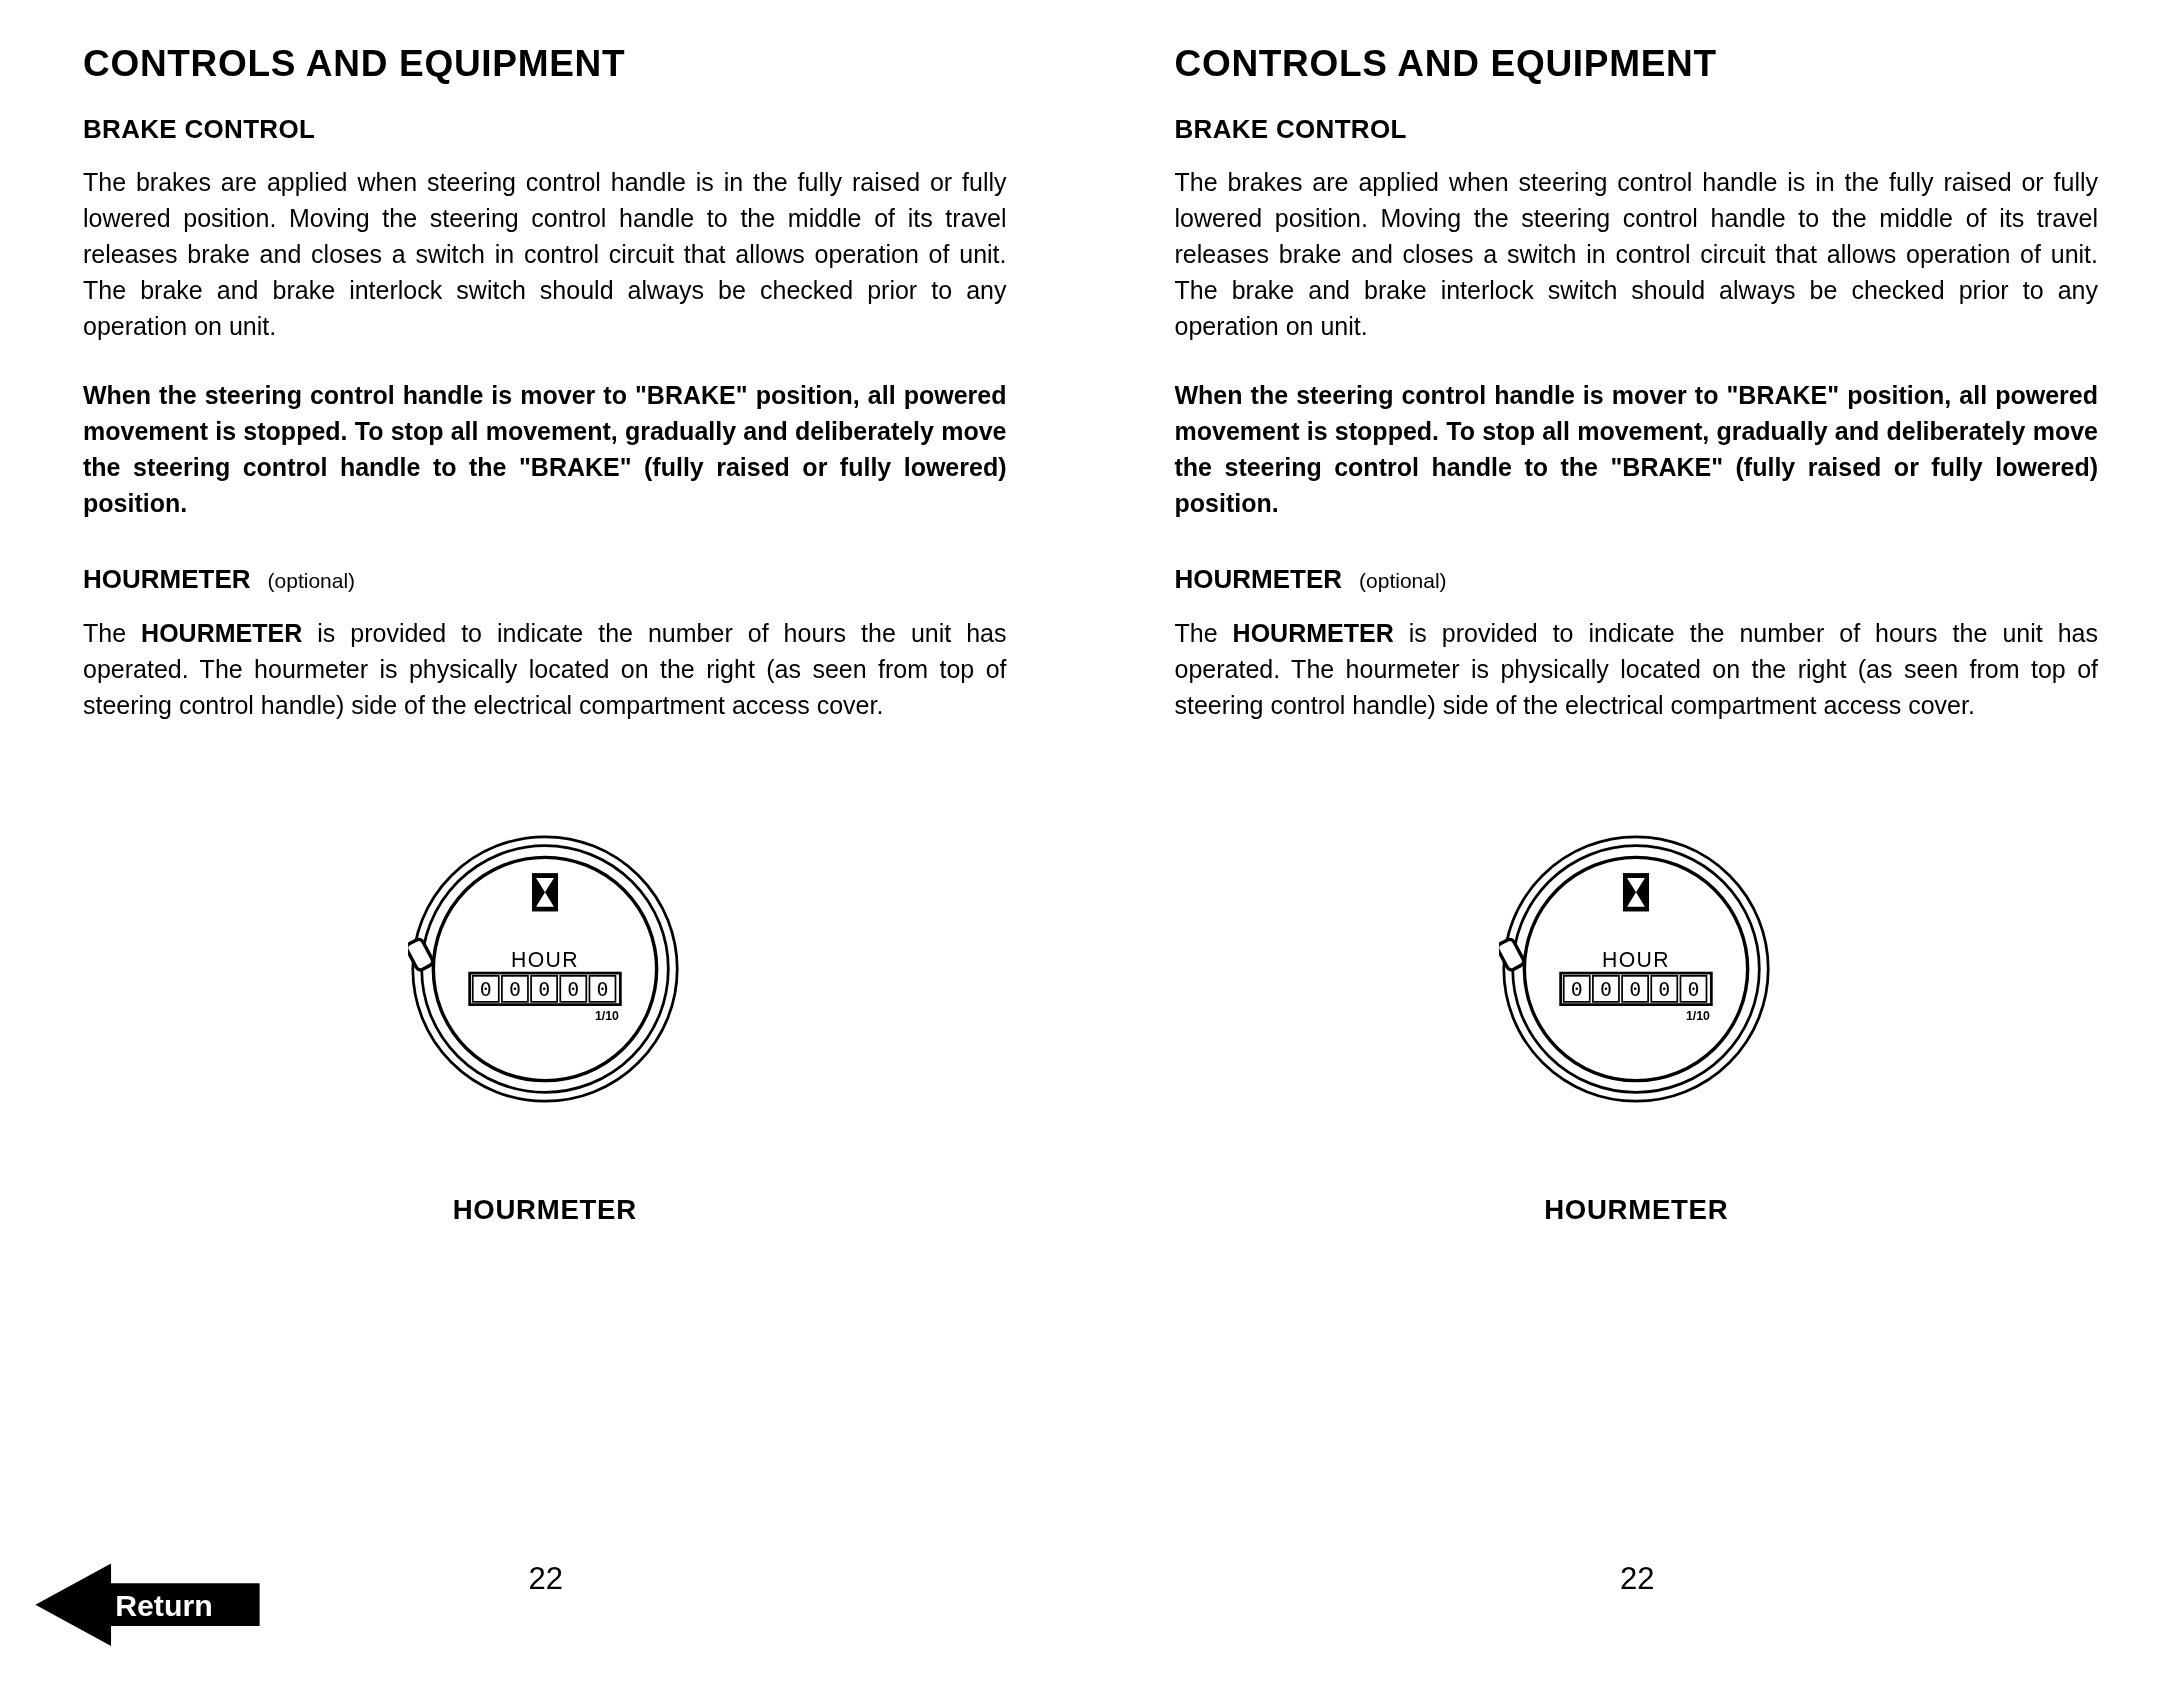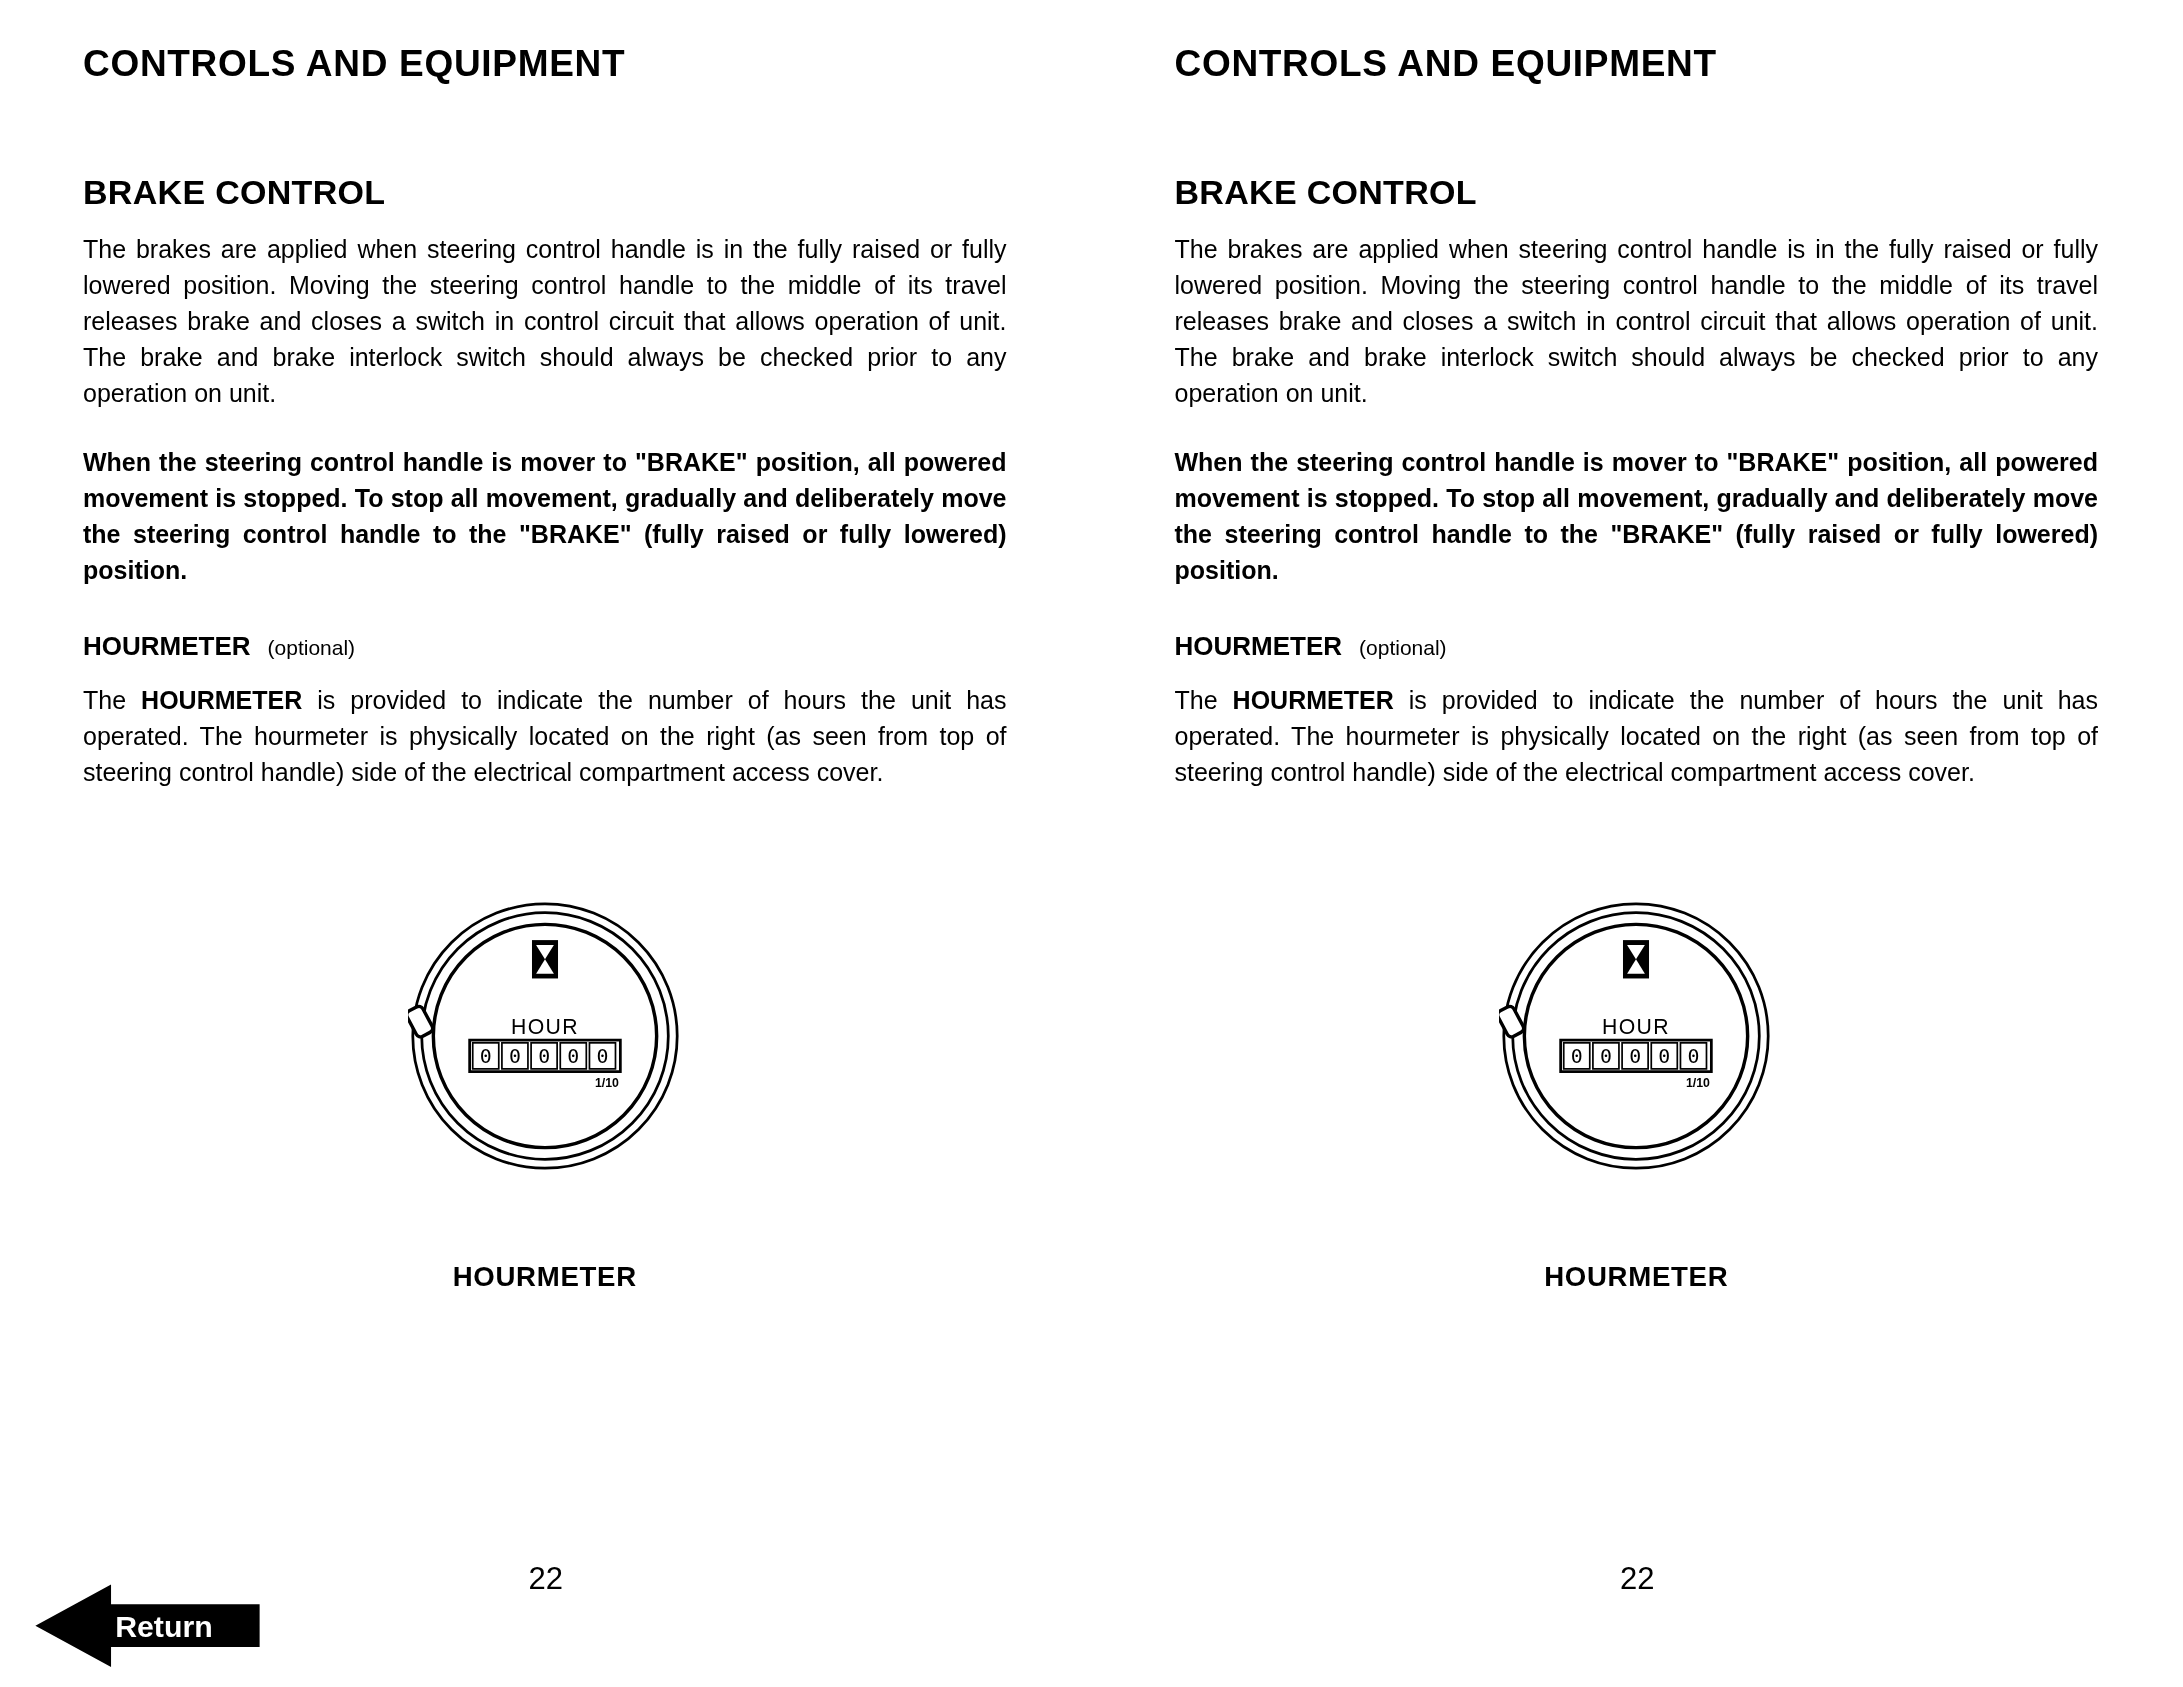--- a/index.html
+++ b/index.html
@@ -8,39 +8,39 @@
     background: #ffffff;
     font-family: "Liberation Sans", sans-serif;
     color: #000;
     overflow: hidden;
   }
   .sheet { position: relative; width: 2183px; height: 1687px; display: flex; background:#fff; }
   .page  { position: relative; width: 1092px; height: 1687px; padding: 43px 85px 0 83px; }
 
   .doc-title { font-size: 37px; font-weight: bold; letter-spacing: 0.7px; }
 
-  .section-heading { margin-top: 88px; font-size: 34px; font-weight: bold; letter-spacing: 0.3px; }
+  .section-heading { margin-top: 29px; font-size: 26px; font-weight: bold; letter-spacing: 0.3px; }
 
   .para  { margin-top: 19.3px; font-size: 25px; line-height: 36px; text-align: justify; }
   .para2 { margin-top: 33px; font-weight: bold; }
 
   .sub-heading { margin-top: 43px; font-size: 26px; font-weight: bold; }
   .sub-heading .optional { font-weight: normal; font-size: 21px; margin-left: 17px; }
 
   .gauge-wrap { margin-top: 109px; display: flex; justify-content: center; }
   .gauge-svg  { display: block; }
 
   .caption { margin-top: 88px; text-align: center; font-size: 27.6px; font-weight: bold; letter-spacing: 0.7px; }
 
   .page-number {
     position: absolute; bottom: 90px; left: 0; width: 100%;
     text-align: center; font-size: 31px;
   }
 
-  .return-button { position: absolute; left: 34px; bottom: 16px; cursor: pointer; }
+  .return-button { position: absolute; left: 34px; bottom: 37px; cursor: pointer; }
 </style>
 </head>
 <body>
 
 <div class="sheet">
 
   <div class="page">
     <h1 class="doc-title">CONTROLS AND EQUIPMENT</h1>
 
     <h2 class="section-heading">BRAKE CONTROL</h2>

